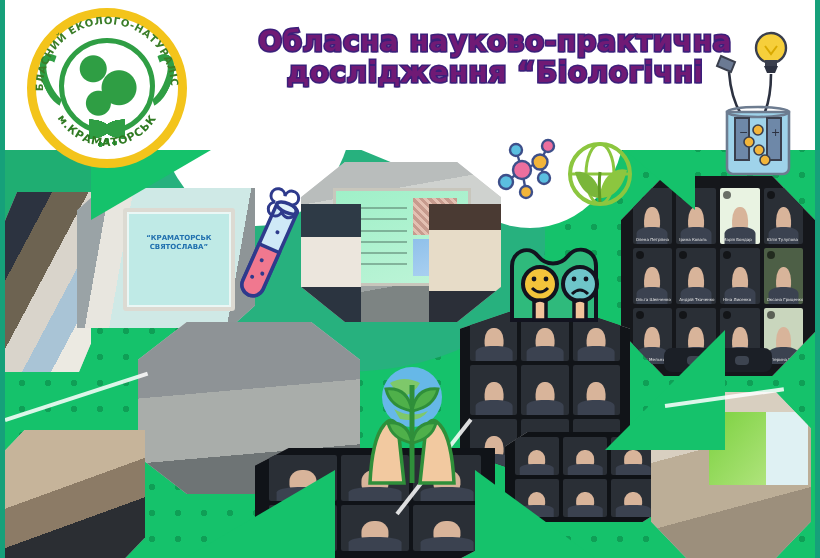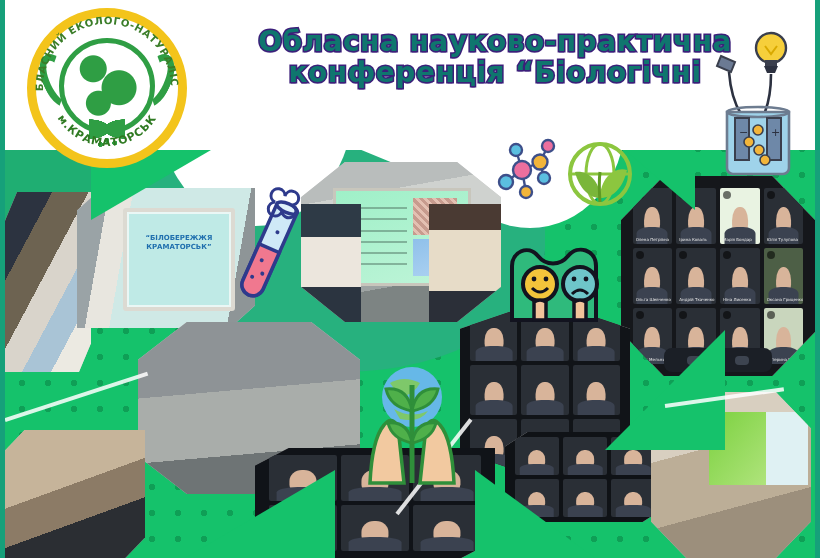--- a/index.html
+++ b/index.html
@@ -107,21 +107,21 @@
   }
   .logo svg text.bot{font-size:11px;fill:#2f7a22;letter-spacing:.8px;}
 
   
   .title{
     position:absolute;left:200px;top:26px;width:580px;
     text-align:center;
     font-family:"DejaVu Sans","Liberation Sans",sans-serif;
     font-weight:bold;font-size:28px;line-height:1.12;
     letter-spacing:.5px;
-    color:#0f766e;
+    color:#701a75;
     -webkit-text-stroke:3px #3b1f7a;
     paint-order:stroke fill;
     text-shadow:0 2px 0 rgba(59,31,122,.45);
   }
   .title .ln{display:block;white-space:nowrap;}
 
   
   .ill{position:absolute;}
 
   
@@ -243,21 +243,21 @@
   <div class="topwhite"></div>
 
   <div class="ph diag" id="p-boy-banner">
     <div class="im"></div>
 
   </div>
 
   <div class="ph diag" id="p-slide-bilo">
     <div class="im"></div>
     <div class="scr">
-      <b>“БІЛОБЕРЕЖЖЯ КРАМАТОРСЬК”</b>
+      <b>“КРАМАТОРСЬК СВЯТОСЛАВА”</b>
     </div>
 
   </div>
 
   <div class="ph oct" id="p-presentation">
     <div class="im"></div>
     <div class="board">
       <div class="ph1"></div>
       <div class="ph2"></div>
       <div class="ln" style="top:18%"></div>
@@ -592,16 +592,16 @@
         <textPath href="#arcTop" startOffset="50%" text-anchor="middle">ДОНЕЦЬКИЙ ОБЛАСНИЙ ЕКОЛОГО-НАТУРАЛІСТИЧНИЙ ЦЕНТР</textPath>
       </text>
       <text class="bot">
         <textPath href="#arcBot" startOffset="50%" text-anchor="middle">м.КРАМАТОРСЬК</textPath>
       </text>
     </svg>
   </div>
 
   <div class="title">
     <span class="ln">Обласна науково-практична</span>
-    <span class="ln">конференція “Біологічні</span>
+    <span class="ln">дослідження “Біологічні</span>
   </div>
 
 </div>
 
 </body></html>

